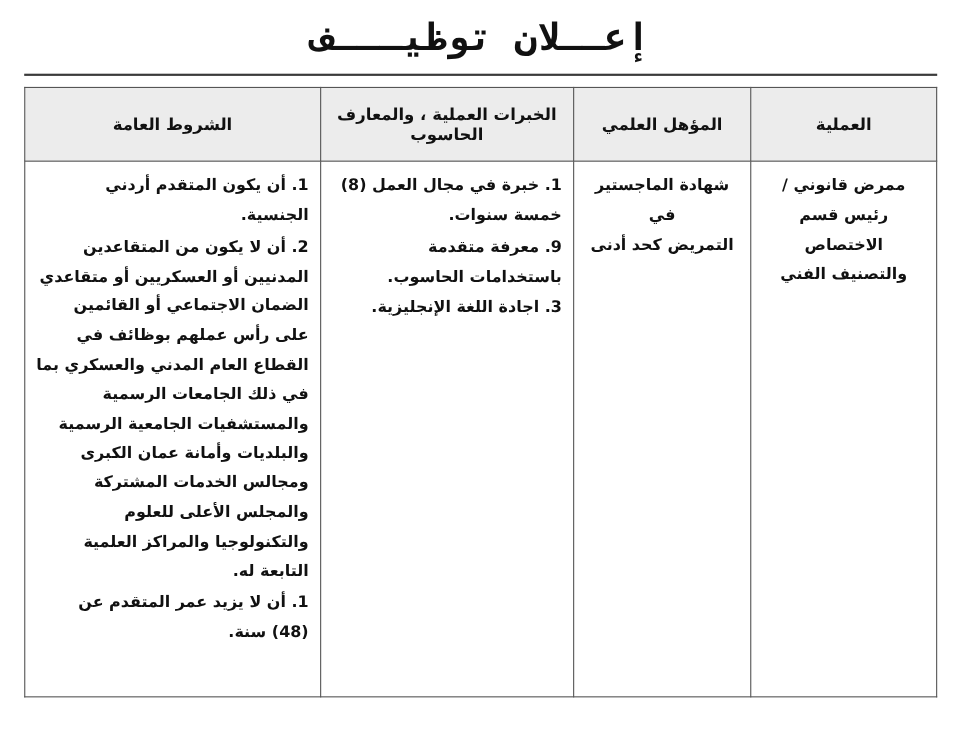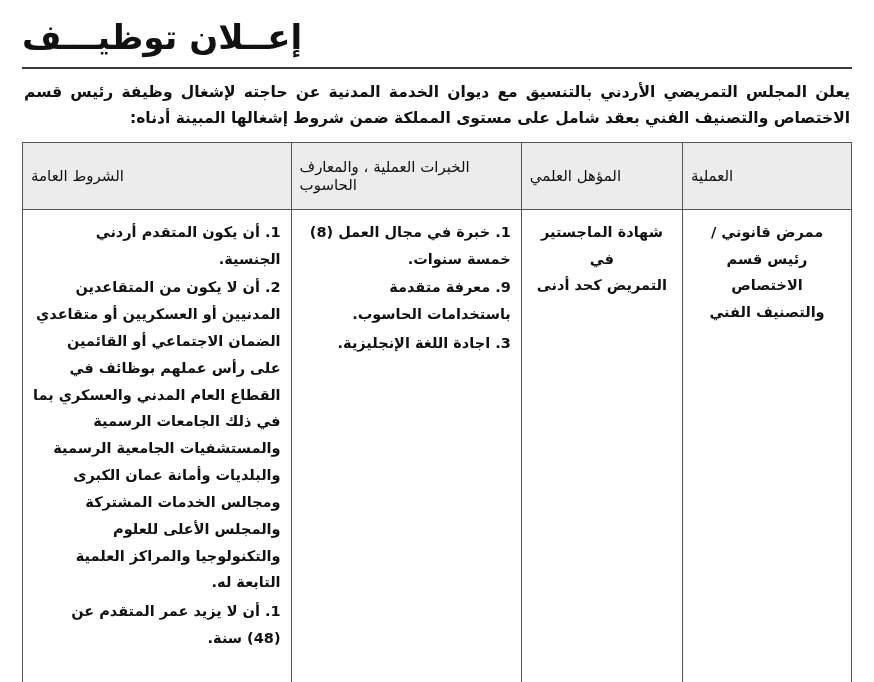--- a/index.html
+++ b/index.html
@@ -16,26 +16,27 @@
   }
   .page {
     position: relative;
     width: 874px;
     height: 682px;
     box-sizing: border-box;
     padding: 10px 22px 0 22px;
     background: #ffffff;
   }
   .ad-title {
-    text-align: left;
+    text-align: center;
     font-size: 34px;
     font-weight: bold;
     letter-spacing: 1px;
     padding: 8px 0 4px 0;
     line-height: 1.15;
+    font-family: Liberation Mono, monospace;
   }
   .title-rule {
     height: 2px;
     background: #3a3a3a;
     margin: 6px 0 10px 0;
   }
   .intro {
     font-size: 15.5px;
     font-weight: bold;
     line-height: 1.7;
@@ -51,22 +52,22 @@
   }
   table.job-table th,
   table.job-table td {
     border: 1px solid #555555;
     vertical-align: top;
     padding: 9px 10px;
   }
   table.job-table thead th {
     background: #ececec;
     font-size: 15px;
-    font-weight: normal;
-    text-align: left;
+    font-weight: bold;
+    text-align: center;
     vertical-align: middle;
     height: 54px;
     padding: 6px 8px;
   }
   .col-job { width: 20%; }
   .col-qual { width: 19%; }
   .col-exp  { width: 28%; }
   .col-cond { width: 33%; }
 
   td.cell {
@@ -93,21 +94,20 @@
   }
 </style>
 </head>
 <body>
 
 <div class="page">
 
   <div class="ad-title">إعــلان توظيـــف</div>
   <div class="title-rule"></div>
 
-  <div class="intro">يعلن المجلس التمريضي الأردني بالتنسيق مع ديوان الخدمة المدنية عن حاجته لإشغال وظيفة رئيس قسم الاختصاص والتصنيف الفني بعقد شامل على مستوى المملكة ضمن شروط إشغالها المبينة أدناه:</div>
 
   <table class="job-table">
     <thead>
       <tr>
         <th class="col-job">العملية</th>
         <th class="col-qual">المؤهل العلمي</th>
         <th class="col-exp">الخبرات العملية ، والمعارف الحاسوب</th>
         <th class="col-cond">الشروط العامة</th>
       </tr>
     </thead>

